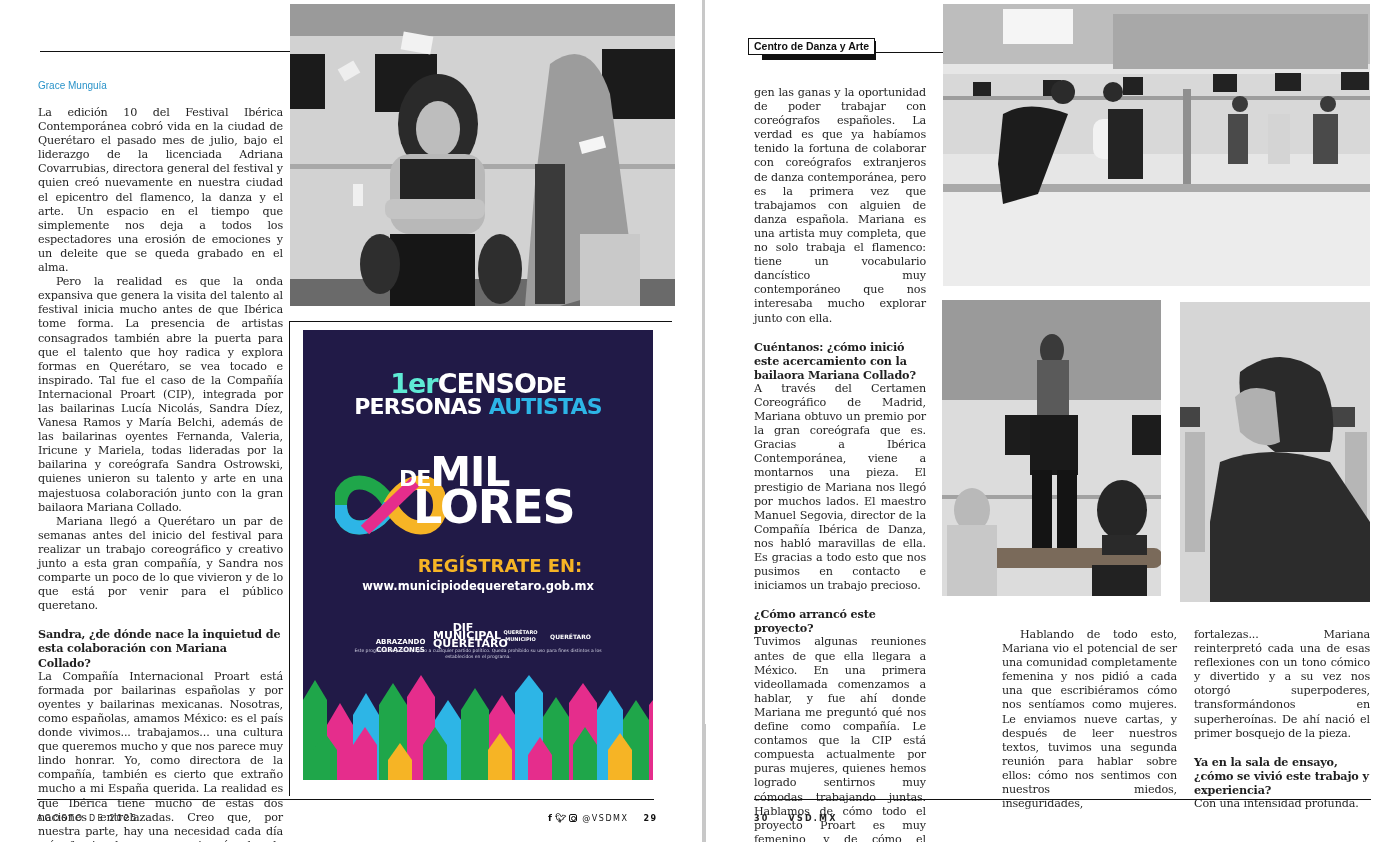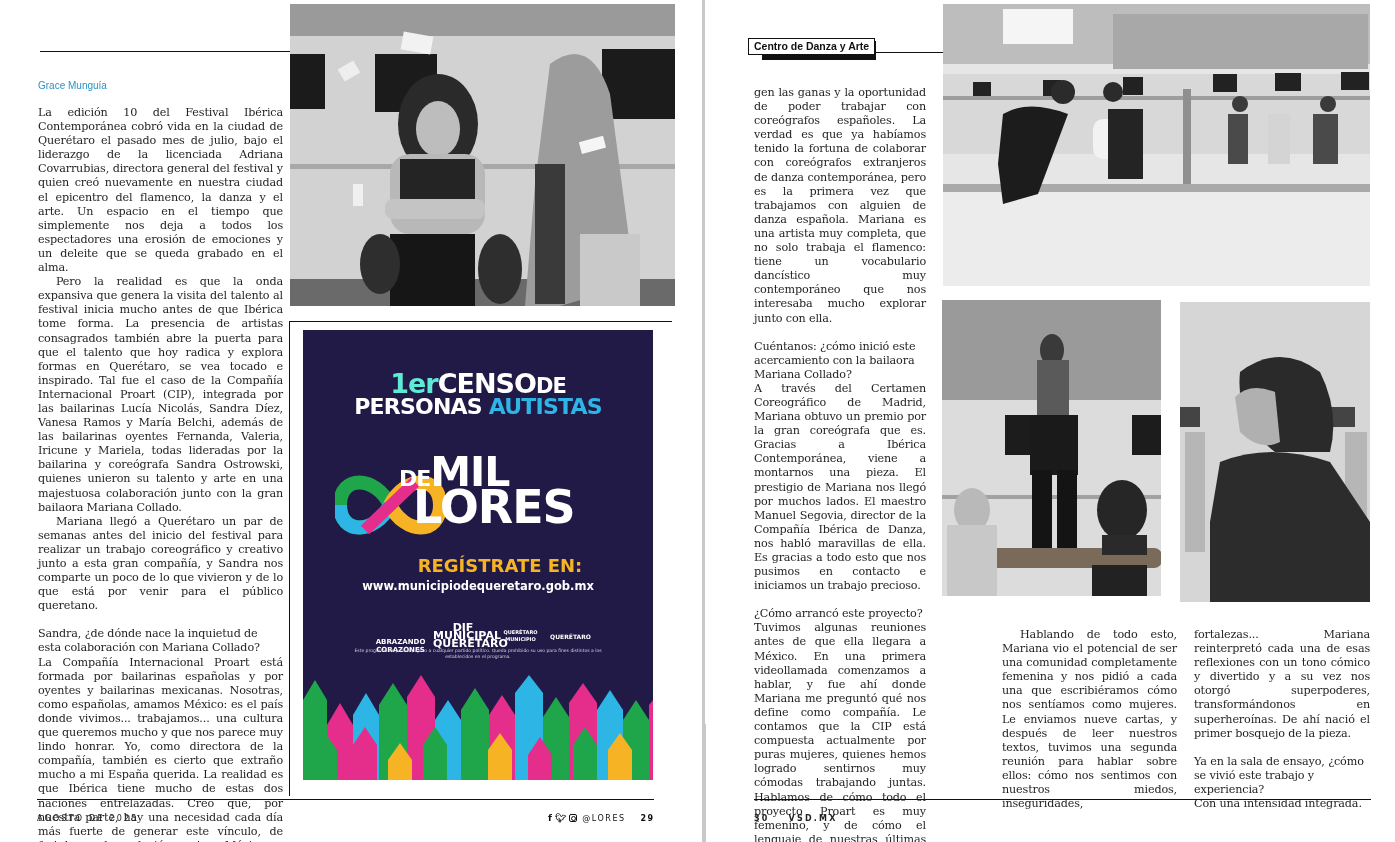--- a/index.html
+++ b/index.html
@@ -11,21 +11,21 @@
     .page-right { left: 705px; width: 690px; }
     .gutter { position: absolute; left: 702px; top: 0; width: 4px; height: 842px; background: #c8c8c8; }
 
     .rule { position: absolute; height: 1px; background: #111; }
 
     .byline { position: absolute; left: 38px; top: 80px; font-family: "Liberation Sans", sans-serif; font-size: 10px; color: #2a93c9; }
 
     .col { position: absolute; font-size: 11.2px; line-height: 14.1px; text-align: justify; hyphens: manual; color: #1f1f1f; letter-spacing: -0.15px; }
     .col p { margin: 0; }
     .col p.indent { text-indent: 18px; }
-    .col .q { font-weight: normal; margin-top: 14px; text-align: left; }
+    .col .q { font-weight: bold; margin-top: 14px; text-align: left; }
     .col .q + p { margin-top: 0; }
 
     .photo { position: absolute; overflow: hidden; }
     .photo svg { display: block; width: 100%; height: 100%; }
 
     .ad-frame { position: absolute; left: 289px; top: 321px; width: 383px; height: 475px; border-top: 1.5px solid #111; border-left: 1.5px solid #111; }
     .ad { position: absolute; left: 303px; top: 330px; width: 350px; height: 450px; background: #211a47; overflow: hidden; font-family: "DejaVu Sans", sans-serif; text-align: center; color: #fff; }
     .ad .l1 { position: absolute; top: 38px; left: 0; right: 0; font-size: 27px; font-weight: bold; letter-spacing: -1px; }
     .ad .l1 .pink { color: #5eead4; }
     .ad .l1 .small { font-size: 21px; }
@@ -144,21 +144,21 @@
       </g>
     </svg>
   </div>
 
   <div class="rule" style="left:37px; top:799px; width:617px;"></div>
   <div class="footer-text" style="left:37px; top:814px;">AGOSTO DE 2025</div>
   <div class="social">
     <span>f</span>
     <span>🐦︎</span>
     <span class="ig"></span>
-    <span style="font-weight:normal; letter-spacing:1.5px; font-size:8px; margin-left:2px;">@LORES</span>
+    <span style="font-weight:normal; letter-spacing:1.5px; font-size:8px; margin-left:2px;">@VSDMX</span>
     <span style="margin-left:12px; font-size:8px; letter-spacing:1.5px;">29</span>
   </div>
 </div>
 
 <div class="gutter"></div>
 
 <div class="page page-right">
 </div>
 
 <div class="section-tag-shadow"></div>
@@ -237,20 +237,20 @@
   </svg>
 </div>
 
 <div class="col" style="left:1002px; top:628px; width:175px;">
   <p class="indent">Hablando de todo esto, Mariana vio el potencial de ser una comunidad completamente femenina y nos pidió a cada una que escribiéramos cómo nos sentíamos como mujeres. Le enviamos nueve cartas, y después de leer nuestros textos, tuvimos una segunda reunión para hablar sobre ellos: cómo nos sentimos con nuestros miedos, inseguridades,</p>
 </div>
 
 <div class="col" style="left:1194px; top:628px; width:176px;">
   <p>fortalezas... Mariana reinterpretó cada una de esas reflexiones con un tono cómico y divertido y a su vez nos otorgó superpoderes, transformándonos en superheroínas. De ahí nació el primer bosquejo de la pieza.</p>
   <p class="q">Ya en la sala de ensayo, ¿cómo se vivió este trabajo y experiencia?</p>
-  <p>Con una intensidad integrada.</p>
+  <p>Con una intensidad profunda.</p>
 </div>
 
 <div class="rule" style="left:754px; top:799px; width:617px;"></div>
 <div class="footer-text footer-bold" style="left:754px; top:814px;">
   <span>30</span>
   <span style="margin-left:14px;">VSD.MX</span>
 </div>
 
 </body></html>

